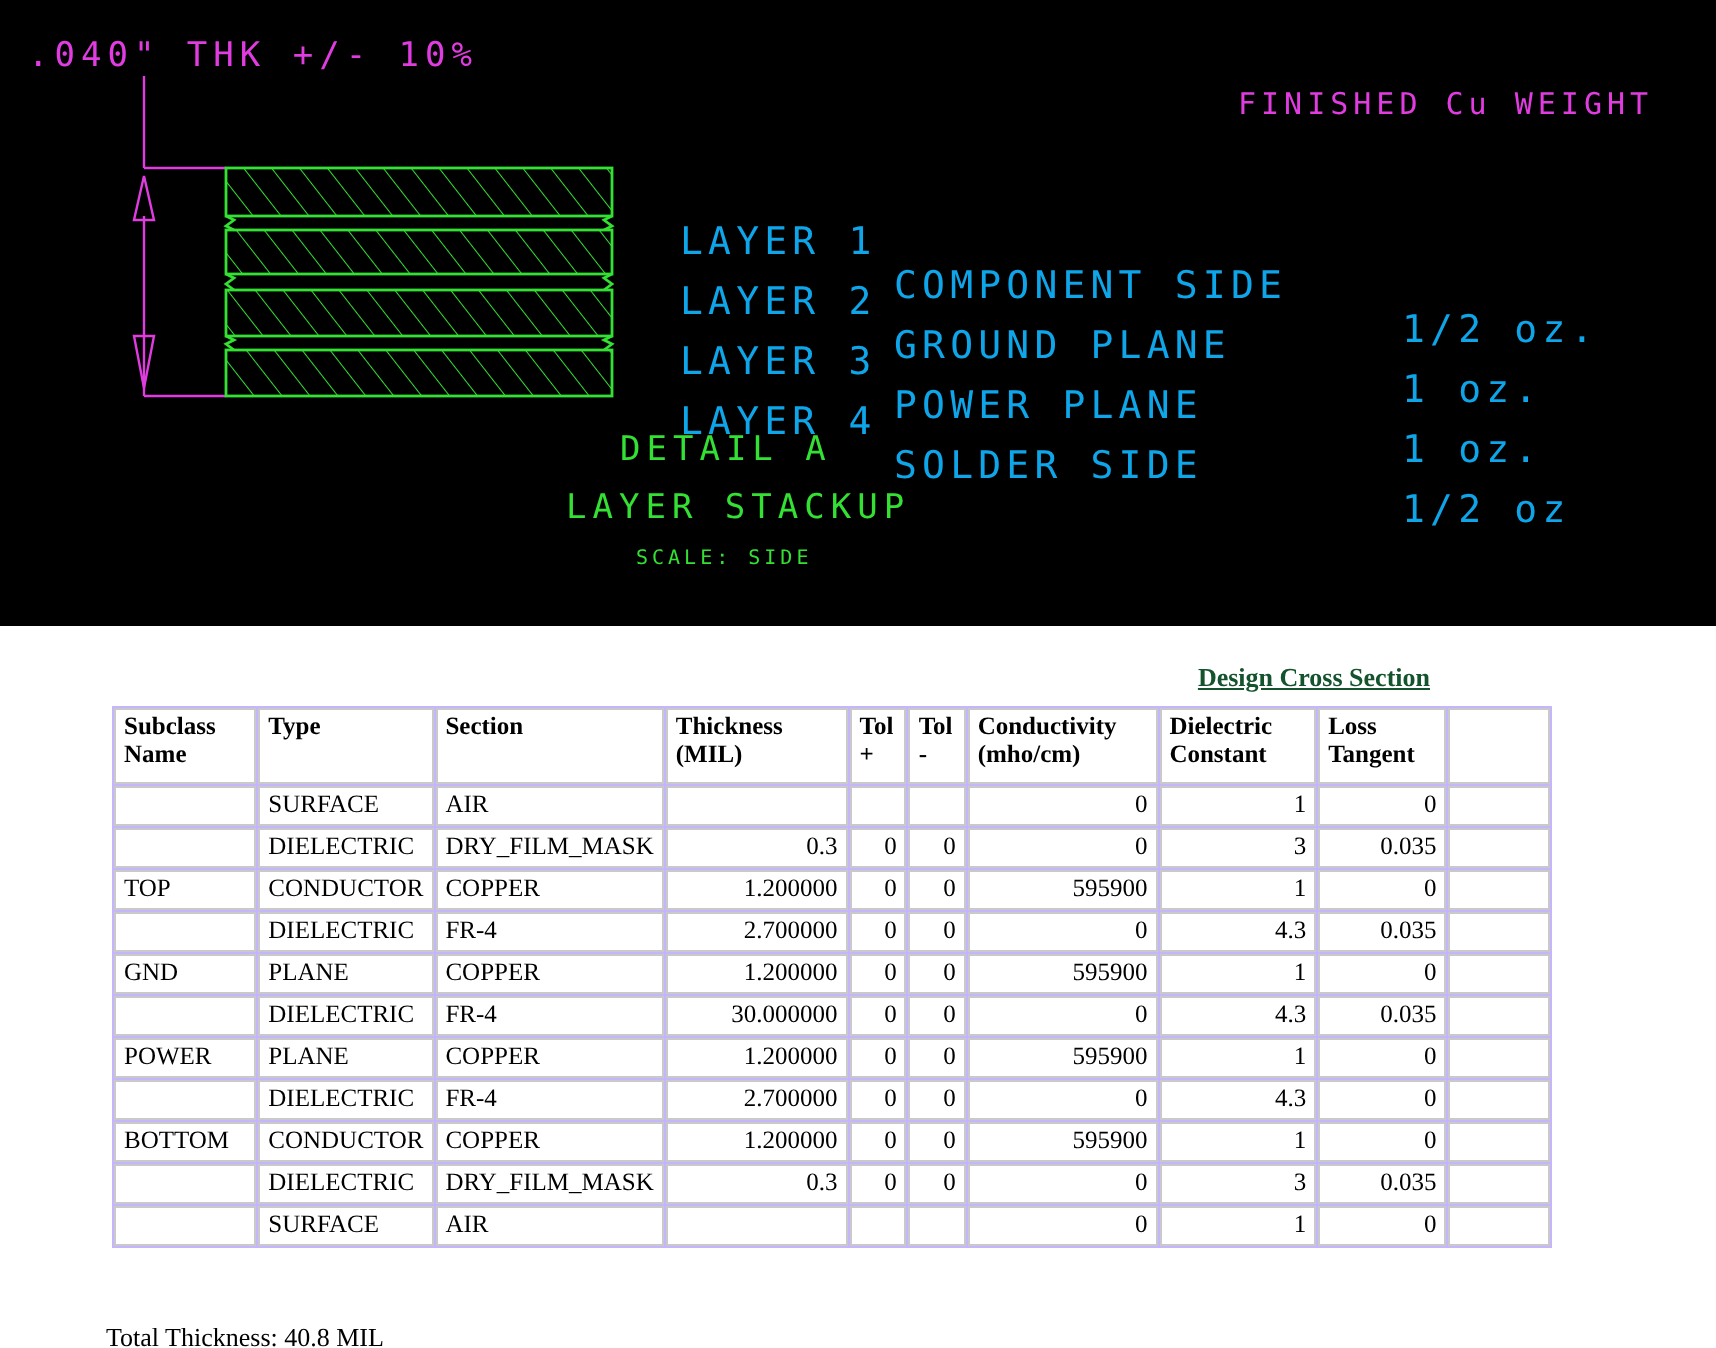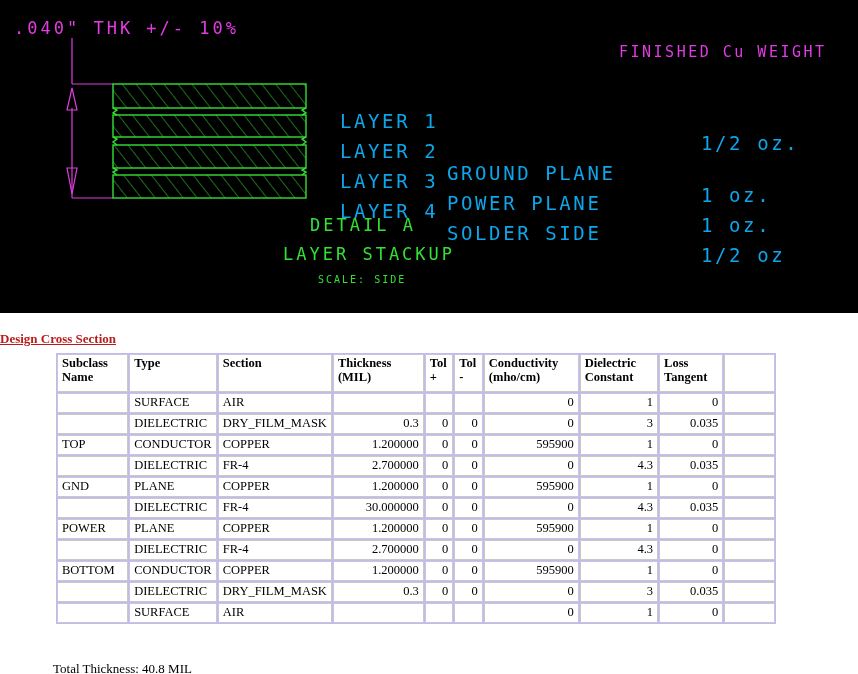--- a/index.html
+++ b/index.html
@@ -42,24 +42,24 @@
   #detailA   { left: 310px; top: 217px; font-size: 17px; letter-spacing: 3px; }
   #stackup   { left: 283px; top: 246px; font-size: 17px; letter-spacing: 3px; }
   #scaleNone { left: 318px; top: 275px; font-size: 10px; letter-spacing: 2px; }
 
   
   #stackGraphic { position: absolute; left: 0; top: 0; width: 858px; height: 313px; }
 
   
   #tableTitle {
     position: absolute; left: 0; top: 331px; width: 715px;
-    text-align: left;
+    text-align: right;
     font-size: 13px; font-weight: bold;
     text-decoration: underline;
-    color: #b91c1c;
+    color: #14532d;
   }
   #xsectable {
     position: absolute; left: 56px; top: 353px;
     border-collapse: separate;
     border-spacing: 1px;
     font-size: 12.5px;
     color: #000;
     background: #c4b5fd;
     table-layout: fixed;
   }
@@ -171,20 +171,21 @@
         <path d="M306,168 L302,170 L306,172 L302,175"></path>
       </g>
     </svg>
 
     <div class="cadtext m" id="thkNote">.040" THK +/- 10%</div>
 
     <div class="cadtext m" id="cuWeight">FINISHED Cu WEIGHT</div>
 
     <div class="layer-row" style="top:88px;">
       <span class="lr-name">LAYER 1</span>
+      <span class="lr-desc">COMPONENT SIDE</span>
       <span class="lr-oz">1/2 oz.</span>
     </div>
     <div class="layer-row" style="top:118px;">
       <span class="lr-name">LAYER 2</span>
       <span class="lr-desc">GROUND PLANE</span>
       <span class="lr-oz">1 oz.</span>
     </div>
     <div class="layer-row" style="top:148px;">
       <span class="lr-name">LAYER 3</span>
       <span class="lr-desc">POWER PLANE</span>

